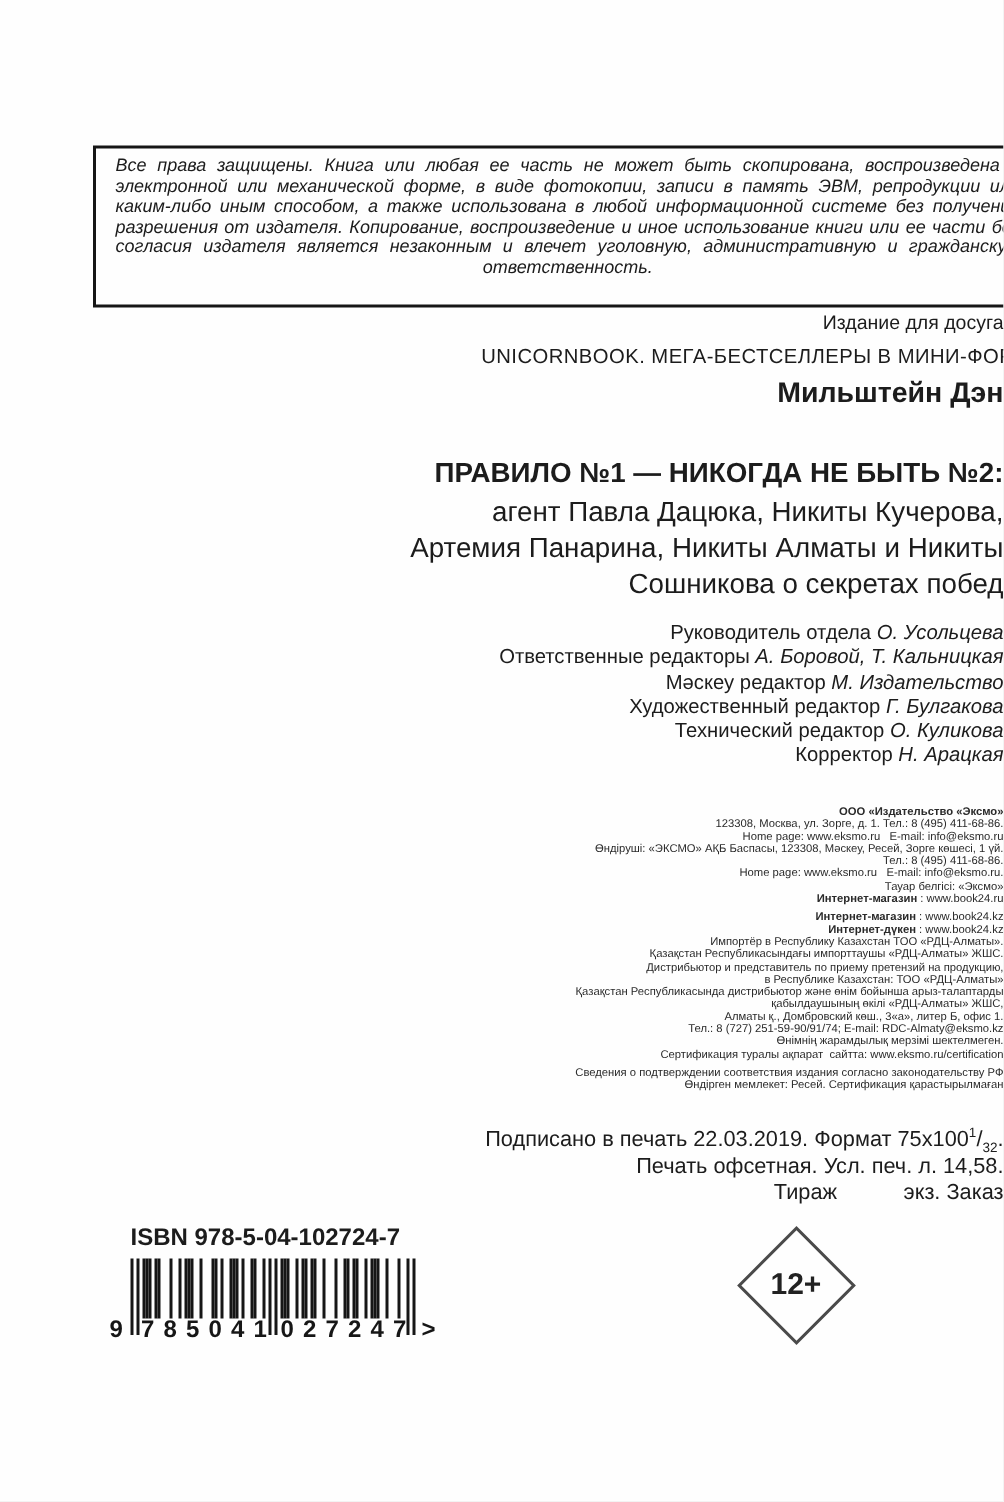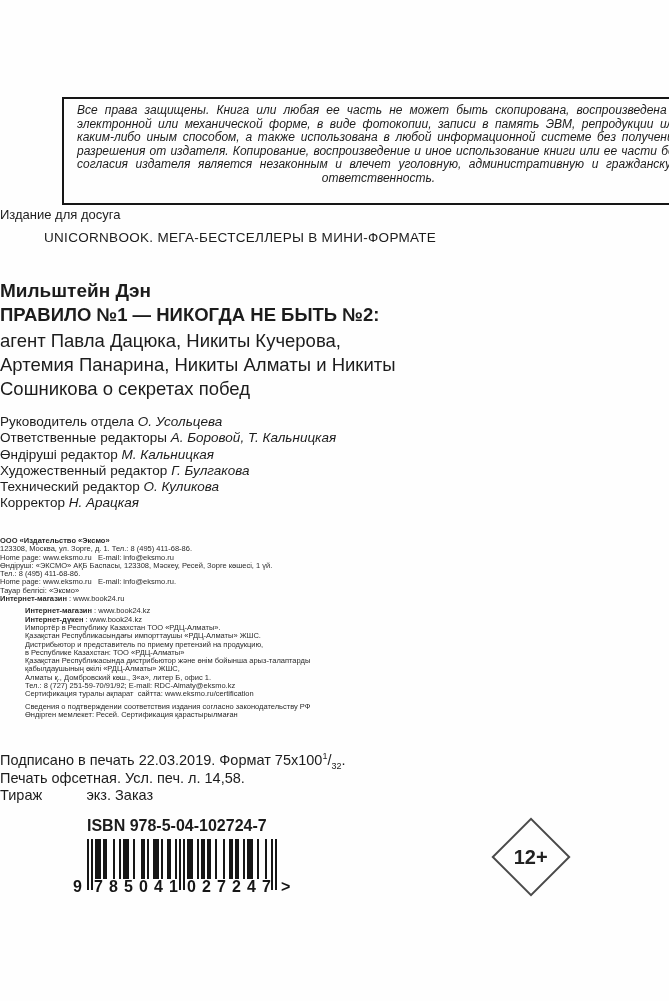--- a/index.html
+++ b/index.html
@@ -5,34 +5,34 @@
   html,body{margin:0;padding:0;background:#e9e9e9;}
   .page{
     position:relative;
     width:669px;height:1001px;
     margin:0 auto;
     background:#fefefe;
     font-family:"Liberation Sans", sans-serif;
     color:#1c1c1c;
     overflow:hidden;
   }
-  .center{width:100%;text-align:left;position:absolute;left:0;}
+  .center{width:100%;text-align:right;position:absolute;left:0;}
 
   
   .copyright-box{
     position:absolute;left:62px;top:97px;width:633px;height:108px;
     box-sizing:border-box;border:2px solid #161616;
     padding:5px 13px;
     font-style:italic;font-size:12px;line-height:13.6px;
     text-align:justify;text-align-last:center;
   }
 
   .edition{top:207px;font-size:13px;}
   .series{top:230px;font-size:13.5px;letter-spacing:.3px;padding-left:44px;}
-  .author{top:280px;font-size:19px;font-weight:700;}
+  .author{top:252px;font-size:19px;font-weight:700;}
   .title-main{top:304px;font-size:18.5px;font-weight:700;}
   .subtitle{top:329px;font-size:18.5px;line-height:24px;}
 
   .staff{top:414px;font-size:13.5px;line-height:16.3px;}
   .staff .name{font-style:italic;}
 
   .imprint{top:537px;font-size:7.5px;line-height:8.3px;color:#2a2a2a;}
   .imp-line{white-space:pre-wrap;}
   .imp-par + .imp-par{margin-top:4px;padding-left:25px;}
   .imprint .b{font-weight:700;}
@@ -76,21 +76,21 @@
   <div class="center title-main">ПРАВИЛО №1 — НИКОГДА НЕ БЫТЬ №2:</div>
   <div class="center subtitle">
     <div>агент Павла Дацюка, Никиты Кучерова,</div>
     <div>Артемия Панарина, Никиты Алматы и Никиты</div>
     <div>Сошникова о секретах побед</div>
   </div>
 
   <div class="center staff" id="staff-list">
       <div><span class="role">Руководитель отдела </span><span class="name">О. Усольцева</span></div>
       <div><span class="role">Ответственные редакторы </span><span class="name">А. Боровой, Т. Кальницкая</span></div>
-      <div><span class="role">Өндіруші редактор </span><span class="name">М. Кальницкая</span></div>
+      <div><span class="role">Мәскеу редактор </span><span class="name">М. Издательство</span></div>
       <div><span class="role">Художественный редактор </span><span class="name">Г. Булгакова</span></div>
       <div><span class="role">Технический редактор </span><span class="name">О. Куликова</span></div>
       <div><span class="role">Корректор </span><span class="name">Н. Арацкая</span></div>
     </div>
 
   <div class="center imprint" id="imprint-block">
       <div class="imp-par">
         <div class="imp-line"><span class="b">ООО «Издательство «Эксмо»</span></div>
         <div class="imp-line"><span>123308, Москва, ул. Зорге, д. 1. Тел.: 8 (495) 411-68-86.</span></div>
         <div class="imp-line"><span>Home page: www.eksmo.ru   E-mail: info@eksmo.ru</span></div>
@@ -103,21 +103,22 @@
       <div class="imp-par">
         <div class="imp-line"><span class="b">Интернет-магазин</span><span> : www.book24.kz</span></div>
         <div class="imp-line"><span class="b">Интернет-дүкен</span><span> : www.book24.kz</span></div>
         <div class="imp-line"><span>Импортёр в Республику Казахстан ТОО «РДЦ-Алматы».</span></div>
         <div class="imp-line"><span>Қазақстан Республикасындағы импорттаушы «РДЦ-Алматы» ЖШС.</span></div>
         <div class="imp-line"><span>Дистрибьютор и представитель по приему претензий на продукцию,</span></div>
         <div class="imp-line"><span>в Республике Казахстан: ТОО «РДЦ-Алматы»</span></div>
         <div class="imp-line"><span>Қазақстан Республикасында дистрибьютор және өнім бойынша арыз-талаптарды</span></div>
         <div class="imp-line"><span>қабылдаушының өкілі «РДЦ-Алматы» ЖШС,</span></div>
         <div class="imp-line"><span>Алматы қ., Домбровский көш., 3«а», литер Б, офис 1.</span></div>
-        <div class="imp-line"><span>Тел.: 8 (727) 251-59-70/91/92; E-mail: RDC-Almaty@eksmo.kz</span></div>
+        <div class="imp-line"><span>Тел.: 8 (727) 251-59-90/91/74; E-mail: RDC-Almaty@eksmo.kz</span></div>
+        <div class="imp-line"><span>Өнімнің жарамдылық мерзімі шектелмеген.</span></div>
         <div class="imp-line"><span>Сертификация туралы ақпарат  сайтта: www.eksmo.ru/certification</span></div>
       </div>
       <div class="imp-par">
         <div class="imp-line"><span>Сведения о подтверждении соответствия издания согласно законодательству РФ</span></div>
         <div class="imp-line"><span>Өндірген мемлекет: Ресей. Сертификация қарастырылмаған</span></div>
       </div>
     </div>
 
   <div class="center printinfo">
     <div><span>Подписано в печать 22.03.2019. Формат 75x100</span><sup>1</sup><span>/</span><sub>32</sub><span>.</span></div>

